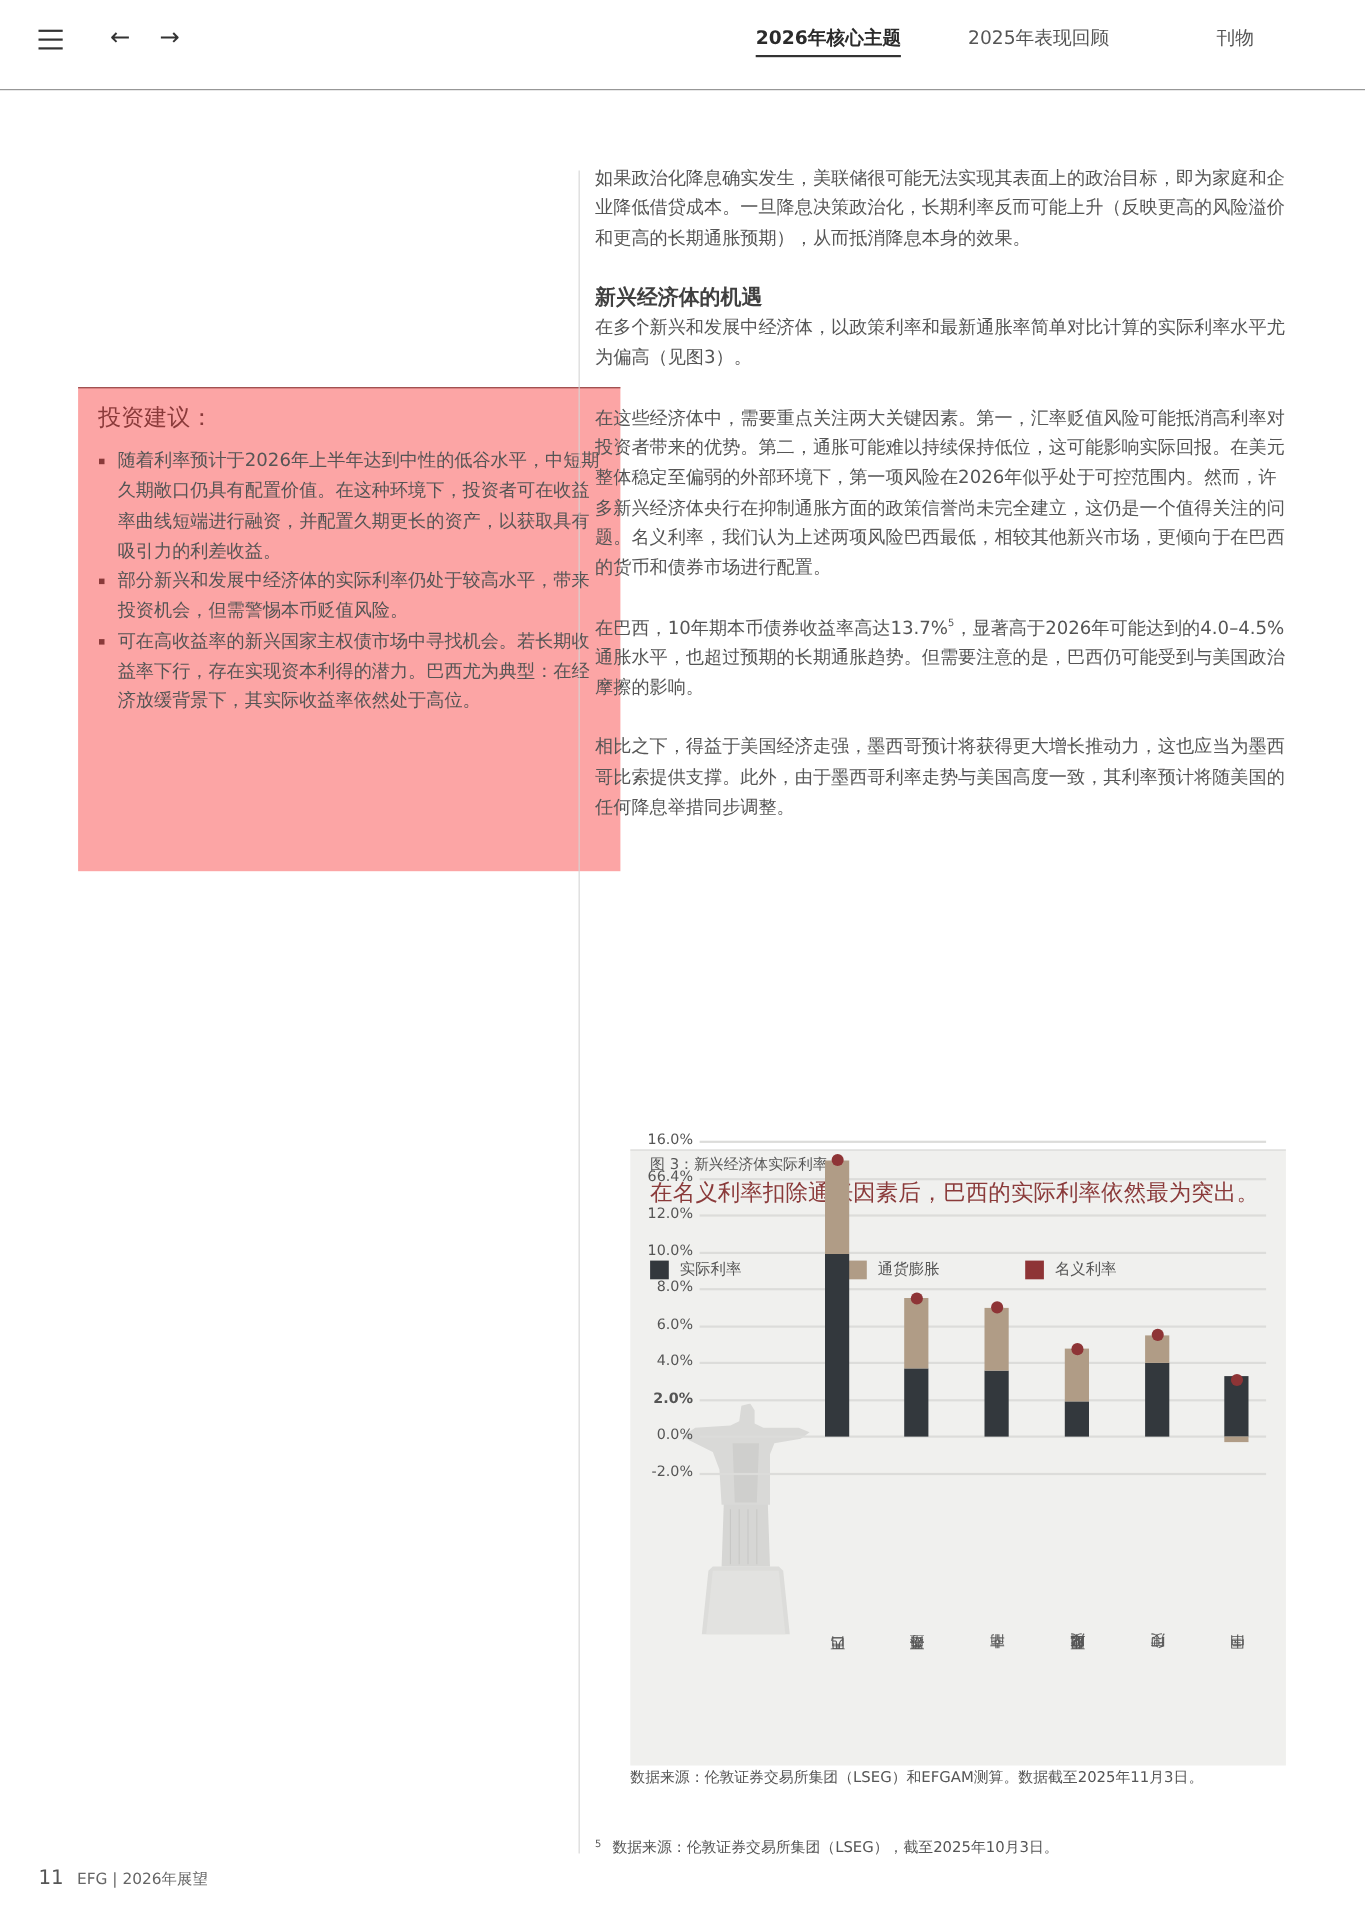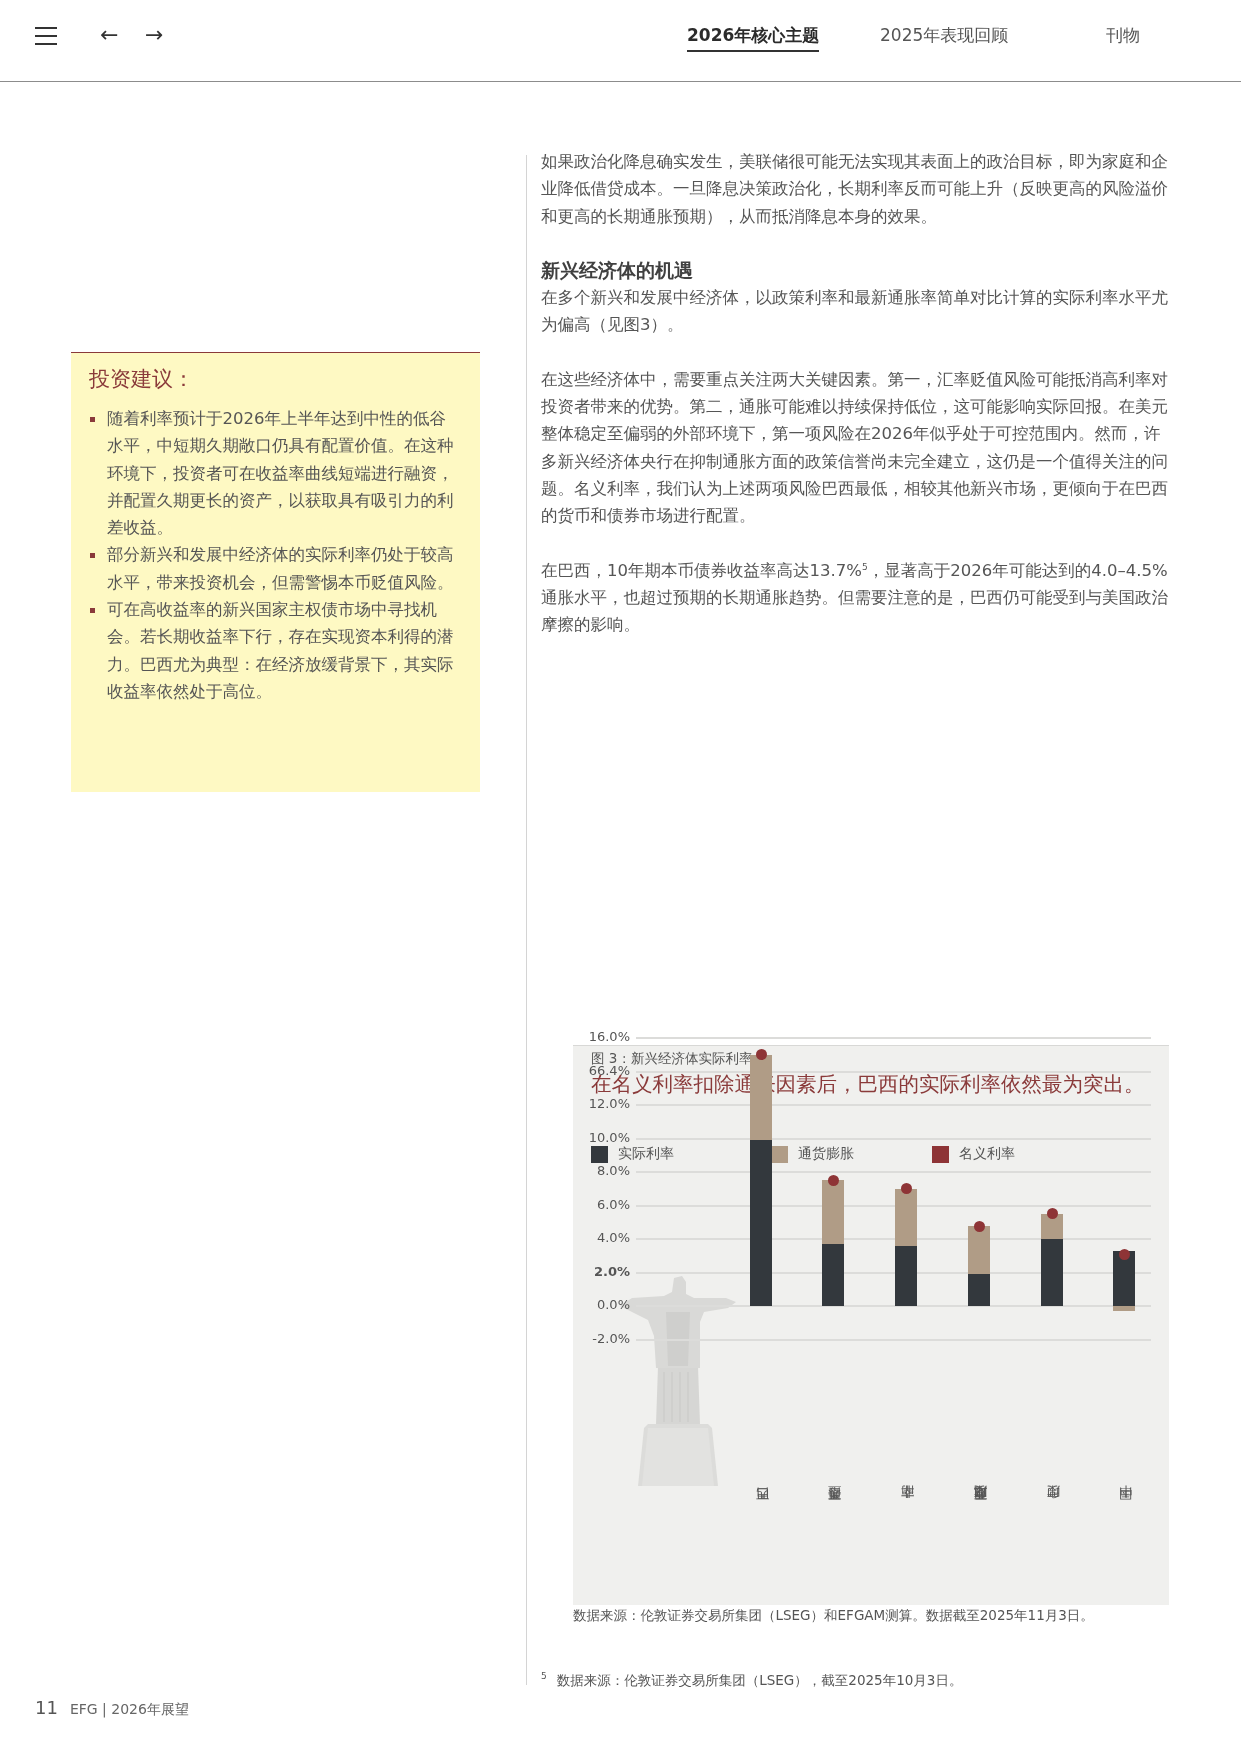--- a/index.html
+++ b/index.html
@@ -17,21 +17,21 @@
   .nav-back { left: 100px; }
   .nav-fwd { left: 145px; }
   .tab { position: absolute; top: 22px; font-size: 17px; line-height: 26px; color: #555; cursor: pointer; white-space: nowrap; }
   .tab.active { color: #2b2b2b; font-weight: bold; }
   .tab.active::after { content: ""; position: absolute; left: 0; right: 0; bottom: -4px; height: 2px; background: #333; }
   .tab-1 { left: 687px; }
   .tab-2 { left: 880px; }
   .tab-3 { left: 1106px; }
 
   
-  .callout { position: absolute; left: 71px; top: 352px; width: 409px; height: 440px; background: #fef9c3; border-top: 1px solid #8a3a3a; padding: 10px 18px 0 18px; }
+  .callout { position: absolute; left: 71px; top: 352px; width: 493px; height: 440px; background: #fca5a5; border-top: 1px solid #8a3a3a; padding: 10px 18px 0 18px; }
   .callout-title { font-size: 21px; color: #8a3a3a; line-height: 32px; margin-bottom: 10px; }
   .callout ul { list-style: none; }
   .callout li { position: relative; padding-left: 18px; font-size: 16.5px; line-height: 27.3px; color: #555; margin-bottom: 0; }
   .callout li::before { content: ""; position: absolute; left: 1px; top: 12px; width: 5px; height: 5px; background: #8a3a3a; }
 
   
   .divider { position: absolute; left: 526px; top: 155px; width: 1px; height: 1530px; background: #d4d4d4; }
 
   
   .main { position: absolute; left: 541px; top: 148px; width: 630px; }
@@ -87,20 +87,21 @@
 </div>
 
 <div class="divider"></div>
 
 <div class="main">
   <p class="para">如果政治化降息确实发生，美联储很可能无法实现其表面上的政治目标，即为家庭和企业降低借贷成本。一旦降息决策政治化，长期利率反而可能上升（反映更高的风险溢价和更高的长期通胀预期），从而抵消降息本身的效果。</p>
   <div class="subhead">新兴经济体的机遇</div>
   <p class="para">在多个新兴和发展中经济体，以政策利率和最新通胀率简单对比计算的实际利率水平尤为偏高（见图3）。</p>
   <p class="para">在这些经济体中，需要重点关注两大关键因素。第一，汇率贬值风险可能抵消高利率对投资者带来的优势。第二，通胀可能难以持续保持低位，这可能影响实际回报。在美元整体稳定至偏弱的外部环境下，第一项风险在2026年似乎处于可控范围内。然而，许多新兴经济体央行在抑制通胀方面的政策信誉尚未完全建立，这仍是一个值得关注的问题。名义利率，我们认为上述两项风险巴西最低，相较其他新兴市场，更倾向于在巴西的货币和债券市场进行配置。</p>
   <p class="para"><span>在巴西，10年期本币债券收益率高达13.7%</span><sup>5</sup><span>，显著高于2026年可能达到的4.0–4.5%通胀水平，也超过预期的长期通胀趋势。但需要注意的是，巴西仍可能受到与美国政治摩擦的影响。</span></p>
+  <p class="para">相比之下，得益于美国经济走强，墨西哥预计将获得更大增长推动力，这也应当为墨西哥比索提供支撑。此外，由于墨西哥利率走势与美国高度一致，其利率预计将随美国的任何降息举措同步调整。</p>
 </div>
 
 <div class="chart">
   <div class="fig-label">图 3：新兴经济体实际利率</div>
   <div class="fig-title">在名义利率扣除通胀因素后，巴西的实际利率依然最为突出。</div>
 
   <div class="legend">
     <div class="legend-item" style="left:0;">
       <span class="legend-swatch" style="background:#33383d;"></span>
       <span>实际利率</span>

